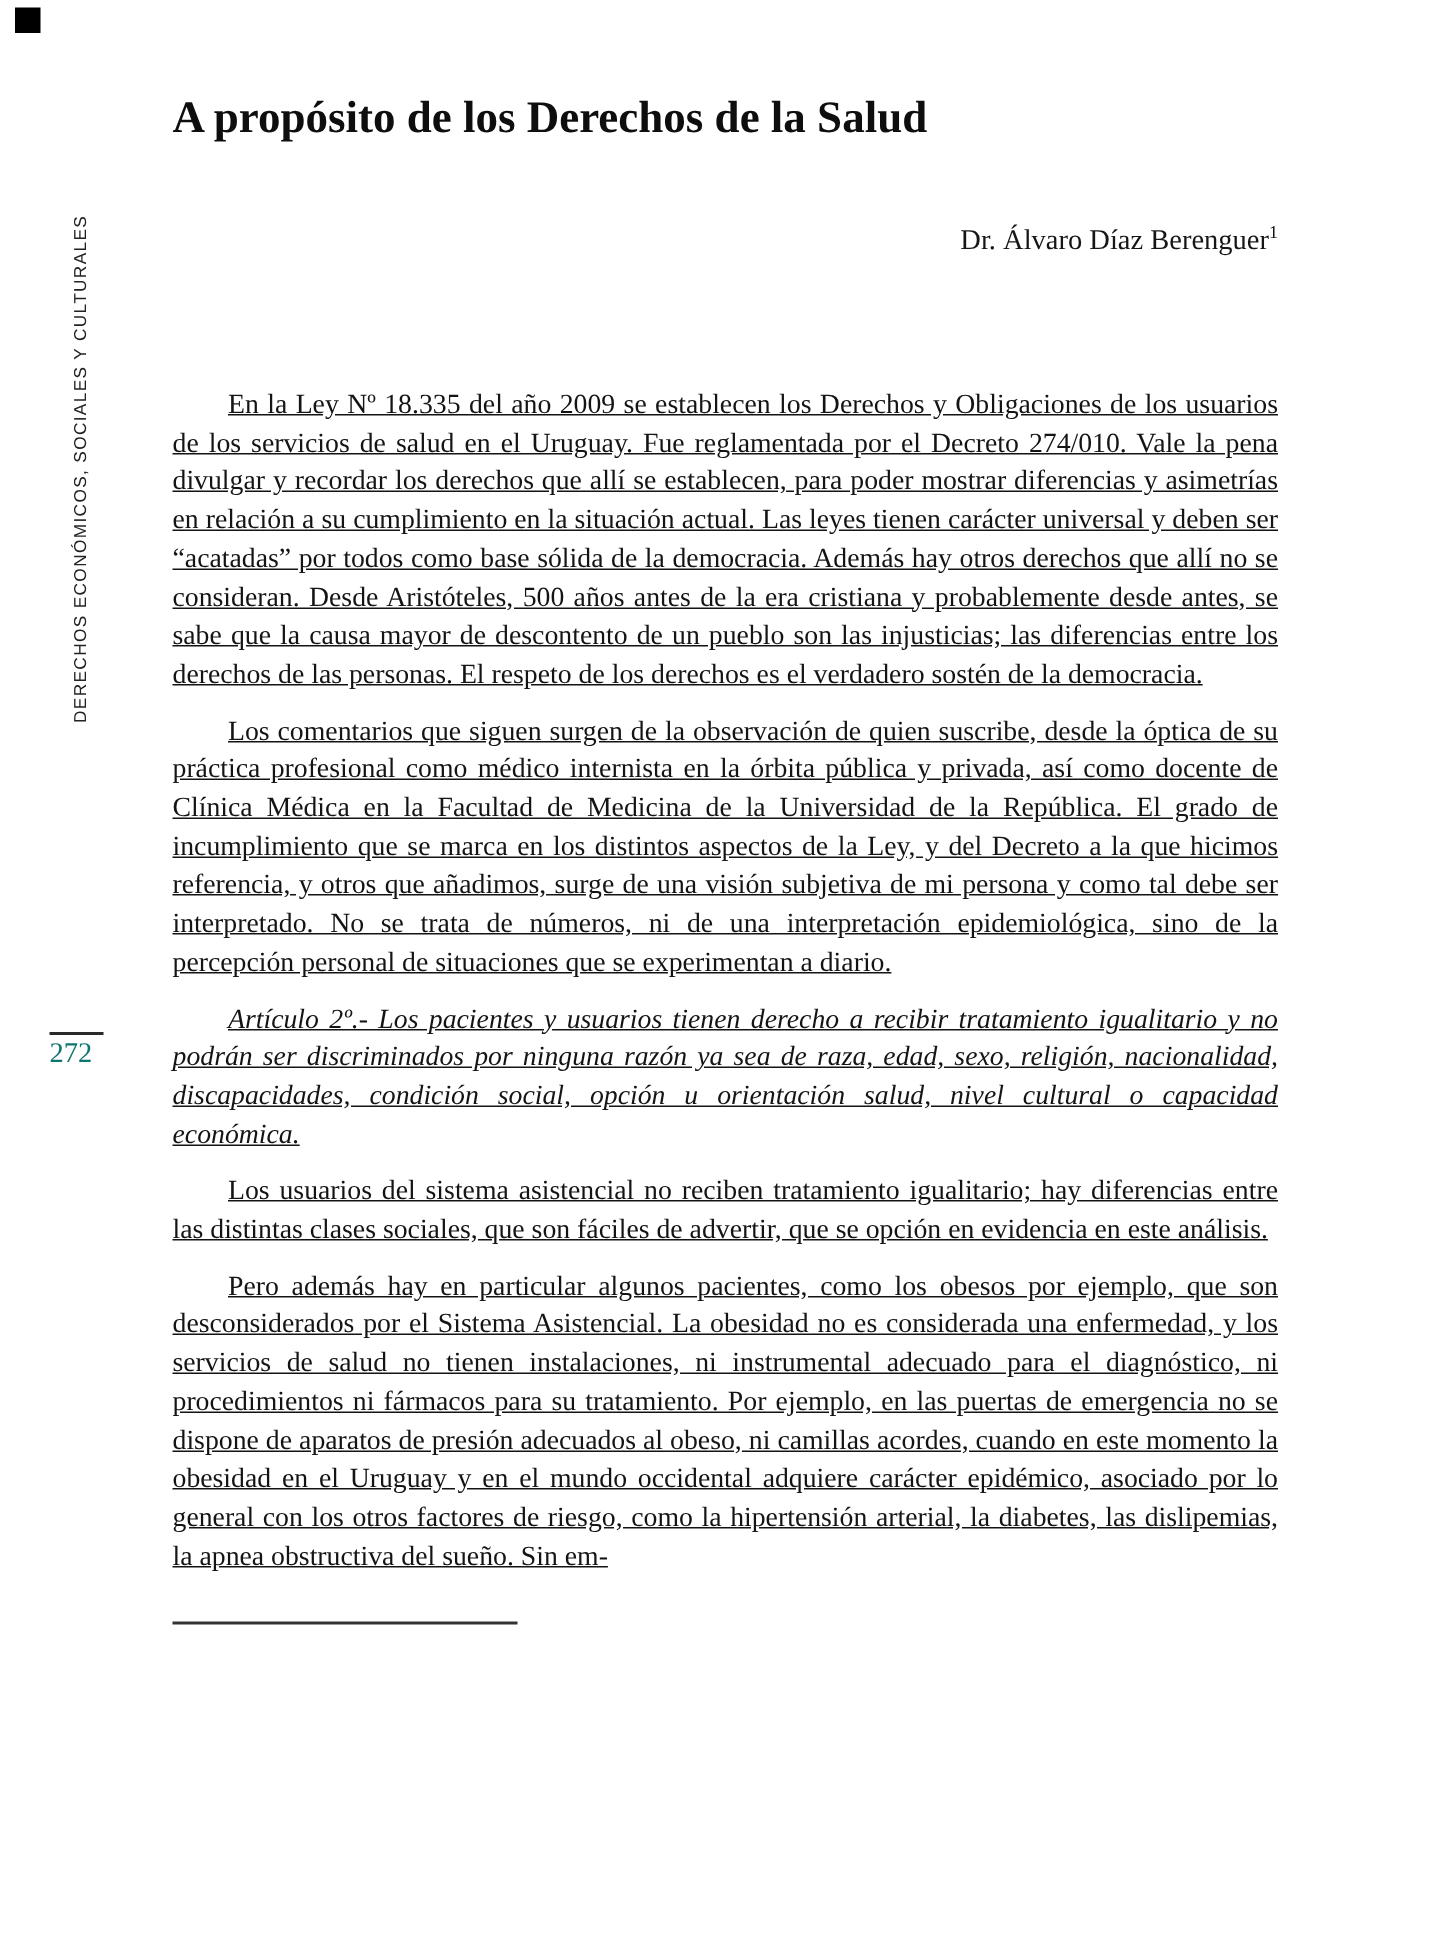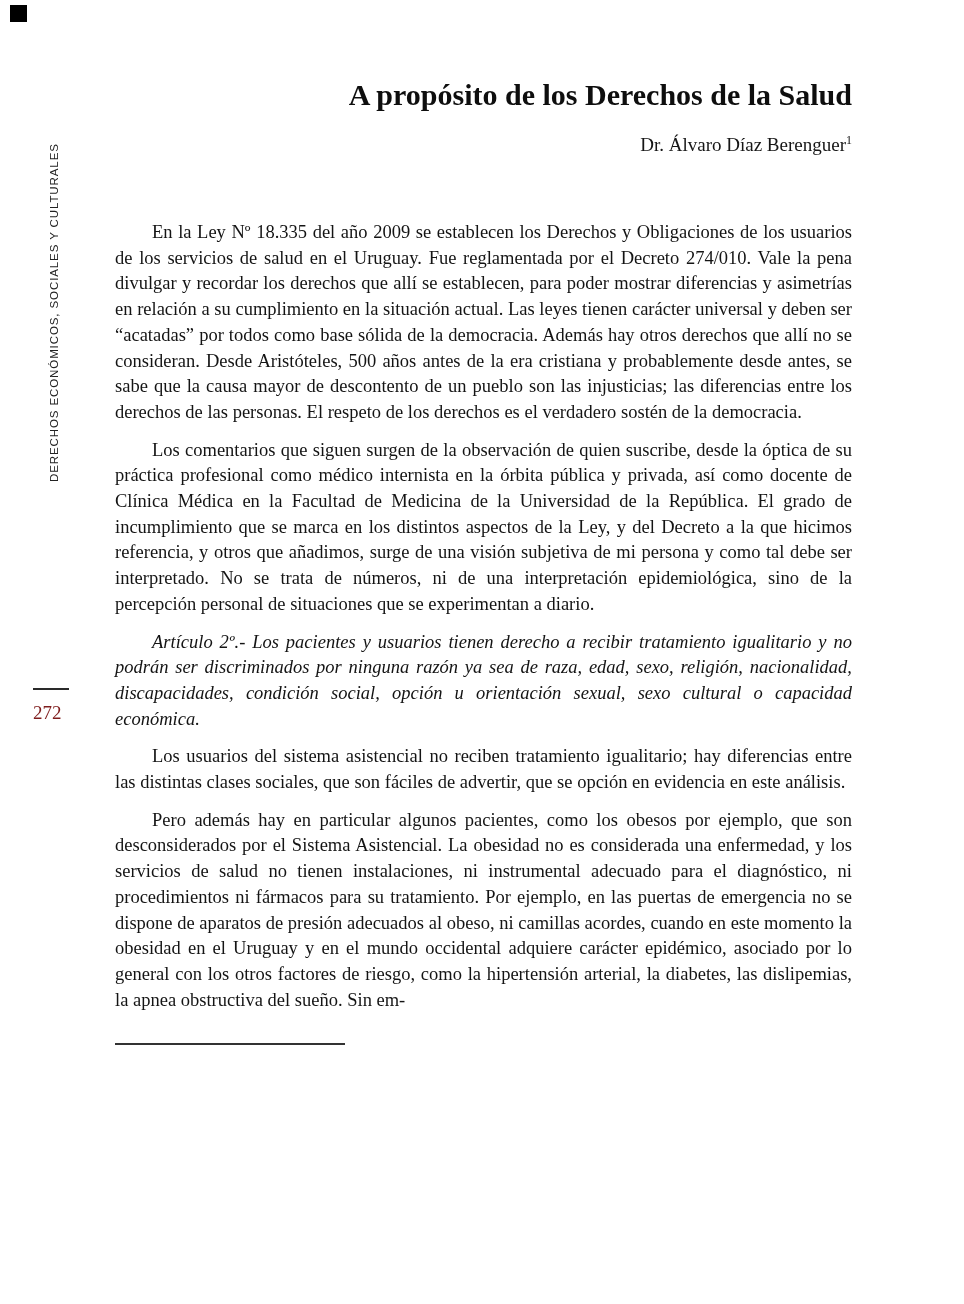--- a/index.html
+++ b/index.html
@@ -32,49 +32,49 @@
     font-size: 11.5px;
     letter-spacing: 0.9px;
     color: #222222;
   }
   .page-number {
     position: absolute;
     left: 33px;
     top: 688px;
     width: 36px;
     border-top: 2px solid #2a2a2a;
-    padding-top: 12px;
+    padding-top: 2px;
     font-size: 19px;
-    color: #7f1d1d;
+    color: #0f766e;
   }
   .main-column {
     position: absolute;
     left: 115px;
     top: 0;
     width: 737px;
   }
   .article-title {
-    margin-top: 76px;
-    text-align: right;
+    margin-top: 60px;
+    text-align: left;
     font-size: 30px;
     font-weight: bold;
     line-height: 38px;
     color: #0e0e0e;
   }
   .author-line {
-    margin-top: 20px;
+    margin-top: 52px;
     text-align: right;
     font-size: 19px;
     color: #161616;
   }
   .author-line sup {
     font-size: 12px;
     line-height: 0;
   }
-  .body-block { margin-top: 64px; }
+  .body-block { margin-top: 86px; text-decoration: underline; }
   .para {
     font-size: 18.5px;
     line-height: 25.7px;
     text-align: justify;
     text-indent: 37px;
     margin-bottom: 12px;
     color: #141414;
   }
   .para.italic { font-style: italic; }
   .footnote-rule {
@@ -110,21 +110,21 @@
 
     <h1 class="article-title">A propósito de los Derechos de la Salud</h1>
 
     <div class="author-line">
       <span>Dr. Álvaro Díaz Berenguer</span><sup>1</sup>
     </div>
 
     <div class="body-block">
       <p class="para">En la Ley Nº 18.335 del año 2009 se establecen los Derechos y Obligaciones de los usuarios de los servicios de salud en el Uruguay. Fue reglamentada por el Decreto 274/010. Vale la pena divulgar y recordar los derechos que allí se establecen, para poder mostrar diferencias y asimetrías en relación a su cumplimiento en la situación actual. Las leyes tienen carácter universal y deben ser “acatadas” por todos como base sólida de la democracia. Además hay otros derechos que allí no se consideran. Desde Aristóteles, 500 años antes de la era cristiana y probablemente desde antes, se sabe que la causa mayor de descontento de un pueblo son las injusticias; las diferencias entre los derechos de las personas. El respeto de los derechos es el verdadero sostén de la democracia.</p>
       <p class="para">Los comentarios que siguen surgen de la observación de quien suscribe, desde la óptica de su práctica profesional como médico internista en la órbita pública y privada, así como docente de Clínica Médica en la Facultad de Medicina de la Universidad de la República. El grado de incumplimiento que se marca en los distintos aspectos de la Ley, y del Decreto a la que hicimos referencia, y otros que añadimos, surge de una visión subjetiva de mi persona y como tal debe ser interpretado. No se trata de números, ni de una interpretación epidemiológica, sino de la percepción personal de situaciones que se experimentan a diario.</p>
-      <p class="para italic">Artículo 2º.- Los pacientes y usuarios tienen derecho a recibir tratamiento igualitario y no podrán ser discriminados por ninguna razón ya sea de raza, edad, sexo, religión, nacionalidad, discapacidades, condición social, opción u orientación sexual, sexo cultural o capacidad económica.</p>
+      <p class="para italic">Artículo 2º.- Los pacientes y usuarios tienen derecho a recibir tratamiento igualitario y no podrán ser discriminados por ninguna razón ya sea de raza, edad, sexo, religión, nacionalidad, discapacidades, condición social, opción u orientación salud, nivel cultural o capacidad económica.</p>
       <p class="para">Los usuarios del sistema asistencial no reciben tratamiento igualitario; hay diferencias entre las distintas clases sociales, que son fáciles de advertir, que se opción en evidencia en este análisis.</p>
       <p class="para">Pero además hay en particular algunos pacientes, como los obesos por ejemplo, que son desconsiderados por el Sistema Asistencial. La obesidad no es considerada una enfermedad, y los servicios de salud no tienen instalaciones, ni instrumental adecuado para el diagnóstico, ni procedimientos ni fármacos para su tratamiento. Por ejemplo, en las puertas de emergencia no se dispone de aparatos de presión adecuados al obeso, ni camillas acordes, cuando en este momento la obesidad en el Uruguay y en el mundo occidental adquiere carácter epidémico, asociado por lo general con los otros factores de riesgo, como la hipertensión arterial, la diabetes, las dislipemias, la apnea obstructiva del sueño. Sin em-</p>
     </div>
 
     <hr class="footnote-rule">
 
 
   </div>
 </div>
 

